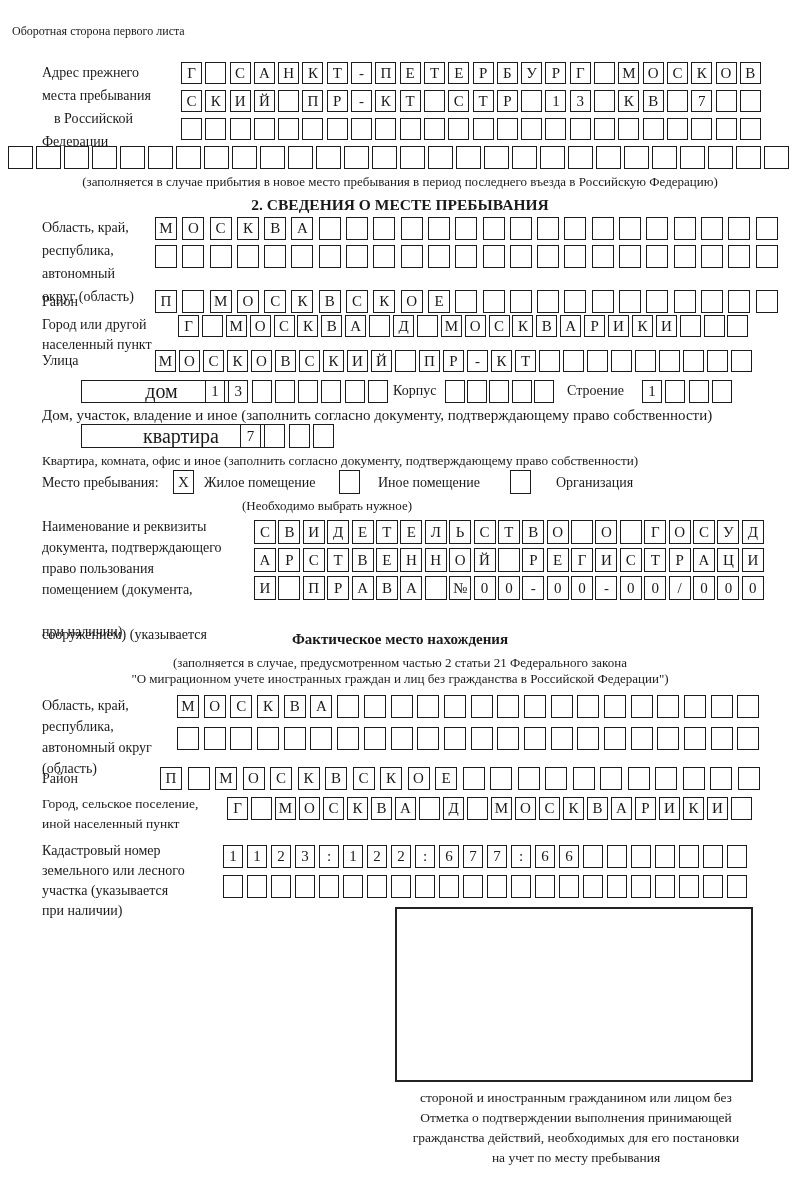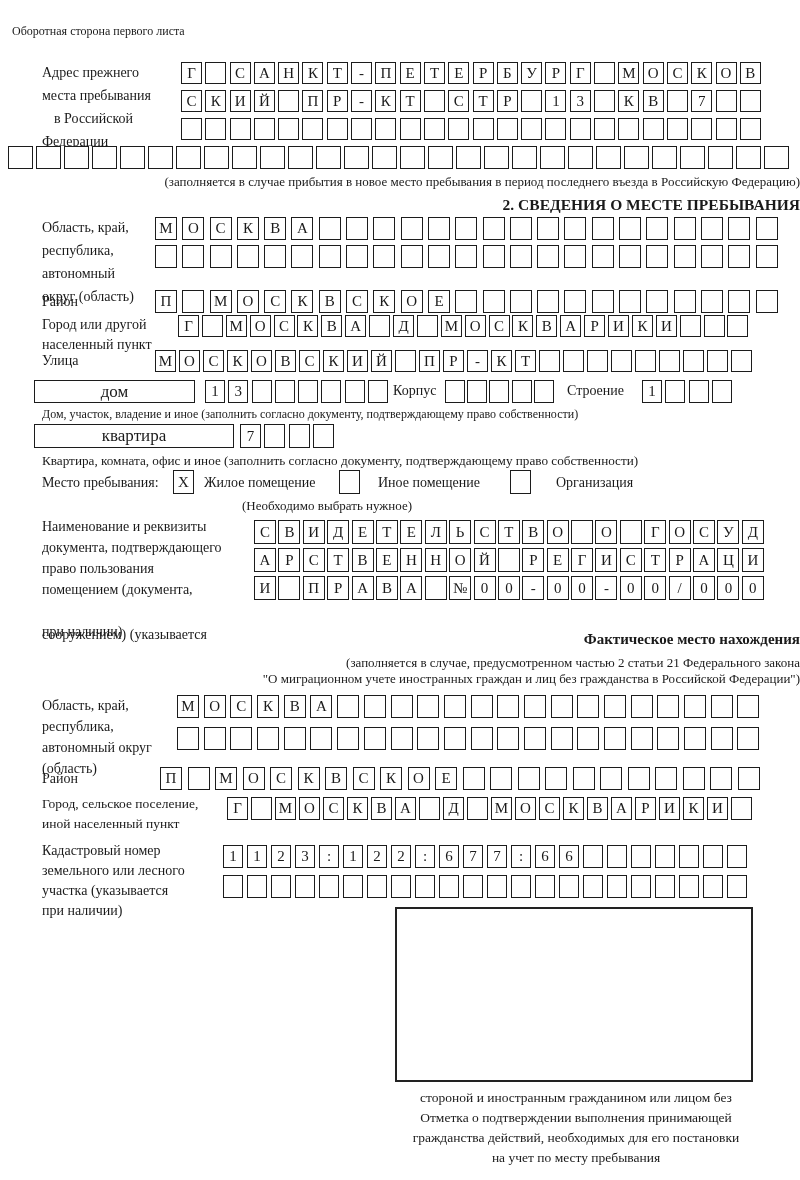--- a/index.html
+++ b/index.html
@@ -4,34 +4,34 @@
 <style>
   html,body{margin:0;padding:0;background:#888;}
   .page{
     position:relative; width:800px; height:1180px; margin:0 auto;
     background:#fff; color:#1a1a1a;
     font-family:"Liberation Serif","DejaVu Serif",serif;
     overflow:hidden;
   }
   .lbl{position:absolute; font-size:14px; white-space:nowrap; line-height:1;}
   .note{position:absolute; font-size:13px; white-space:nowrap; line-height:1;}
-  .center{left:0; width:100%; text-align:right;}
+  .center{left:0; width:100%; text-align:center;}
   .title{position:absolute; font-weight:bold; font-size:15.5px;}
   .cellrow{position:absolute; display:flex;}
   .cellrow .cell{
     flex:none; box-sizing:border-box;
     width:var(--cw,22px); height:var(--ch,23px); margin-right:var(--gap,3px);
     border:1.7px solid #1c1c1c; background:#fff;
     display:flex; align-items:center; justify-content:center;
     font-size:15px; line-height:1;
   }
   .cellrow .cell:last-child{margin-right:0;}
   .field-rect{
     position:absolute; box-sizing:border-box; border:1.7px solid #1c1c1c;
-    display:flex; align-items:center; justify-content:center; font-size:17px;
+    display:flex; align-items:center; justify-content:center; font-size:20px;margin-left:47px;
   }
   .checkbox{
     position:absolute; box-sizing:border-box; width:21px; height:24px;
     border:1.7px solid #1c1c1c; display:flex; align-items:center; justify-content:center;
     font-size:15px;
   }
   .stamp-box{position:absolute; box-sizing:border-box; border:2px solid #222; background:#fff;}
   .caption{position:absolute; font-size:13.5px; line-height:20px; text-align:center;}
 </style>
 </head>
@@ -319,21 +319,21 @@
       <span class="cell"></span>
       <span class="cell"></span>
     </div>
   <div class="lbl" style="left:567px; top:384px;">Строение</div>
   <div class="cellrow" style="left:642px; top:380px; --cw:20px; --ch:23px; --gap:3.3px;">
       <span class="cell">1</span>
       <span class="cell"></span>
       <span class="cell"></span>
       <span class="cell"></span>
     </div>
-  <div class="note" style="left:42px; top:408px; font-size:12px;">Дом, участок, владение и иное (заполнить согласно документу, подтверждающему право собственности)</div>
+  <div class="note" style="left:42px; top:408px; font-size:15px;">Дом, участок, владение и иное (заполнить согласно документу, подтверждающему право собственности)</div>
 
   <div class="field-rect" style="left:34px; top:424px; width:200px; height:24px;">квартира</div>
   <div class="cellrow" style="left:240px; top:424px; --cw:21px; --ch:24px; --gap:3.3px;">
       <span class="cell">7</span>
       <span class="cell"></span>
       <span class="cell"></span>
       <span class="cell"></span>
     </div>
   <div class="note" style="left:42px; top:454px; font-size:13.2px;">Квартира, комната, офис и иное (заполнить согласно документу, подтверждающему право собственности)</div>
 

